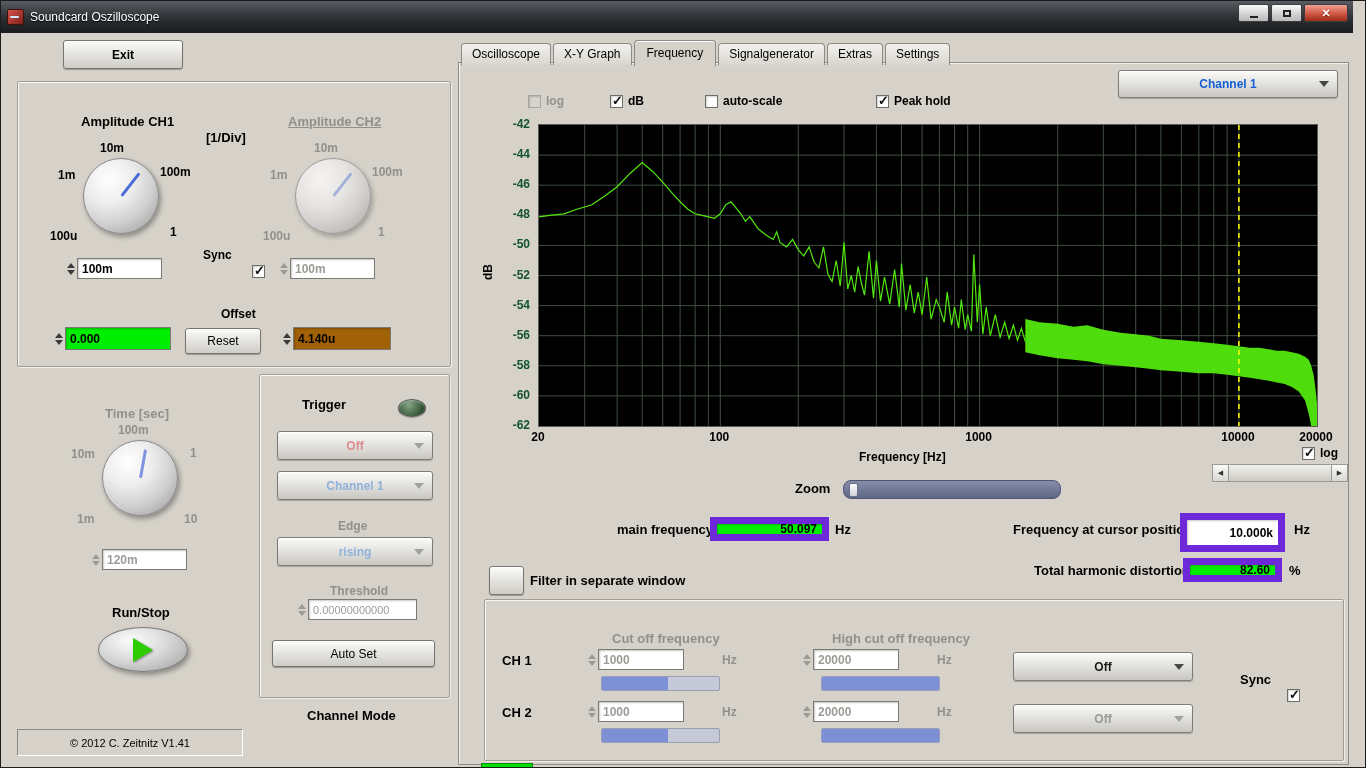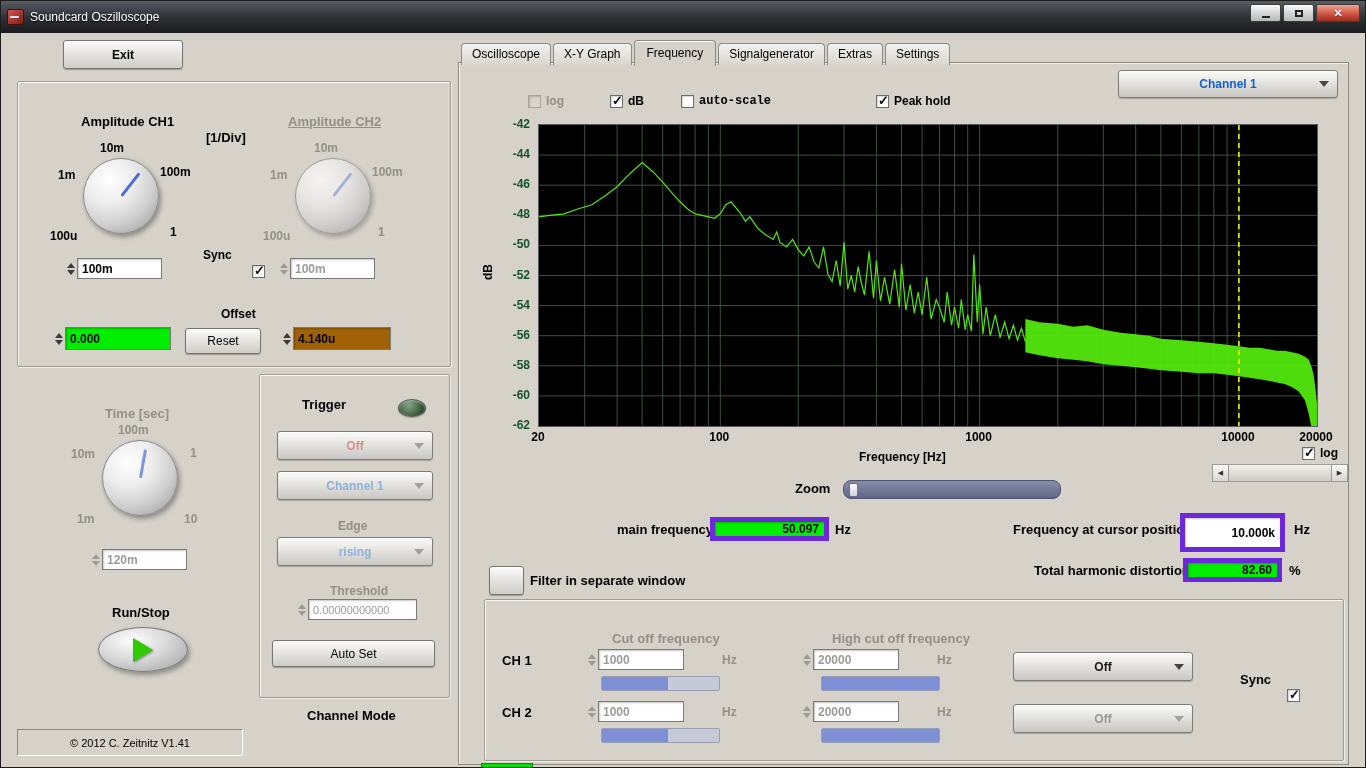--- a/index.html
+++ b/index.html
@@ -2,21 +2,21 @@
 <html><head>
 <meta charset="utf-8">
 <style>
   html,body{margin:0;padding:0;background:#6a6a6a;font-family:"Liberation Sans",sans-serif;}
   #app{position:relative;width:1366px;height:768px;background:#d6d2c9;overflow:hidden;border:1px solid #1c1c1c;box-sizing:border-box;}
   .abs{position:absolute;}
   .lbl{position:absolute;font-size:12px;font-weight:bold;color:#000;white-space:nowrap;}
   .lbl.gray{color:#919189;}
   .lbl.big{font-size:13px;}
   
-  .titlebar{position:absolute;left:0;top:0;right:0;height:22px;background:linear-gradient(#585d63,#2b2e32 55%,#1a1c1f);display:flex;align-items:center;padding:16px 6px;box-sizing:border-box;}
+  .titlebar{position:absolute;left:0;top:0;right:12px;height:22px;background:linear-gradient(#585d63,#2b2e32 55%,#1a1c1f);display:flex;align-items:center;padding:16px 6px;box-sizing:border-box;}
   .app-icon{width:15px;height:14px;border-radius:2px;background:linear-gradient(135deg,#d9534f,#7a1f16);border:1px solid #40110c;margin-right:6px;position:relative;}
   .app-icon::after{content:"";position:absolute;left:2px;top:6px;width:9px;height:2px;background:#cfe6ff;border-radius:1px;}
   .title-text{color:#fff;font-size:12px;text-shadow:0 1px 1px #000;}
   .win-btns{position:absolute;right:5px;top:3px;display:flex;gap:2px;}
   .wbtn{width:29px;height:16px;border:1px solid #3c3c3c;border-radius:2px;background:linear-gradient(#fbfbfb,#d6d6d6 50%,#b9b9b9);display:flex;align-items:center;justify-content:center;}
   .wbtn .min-glyph{width:8px;height:2px;background:#222;margin-top:7px;}
   .wbtn .max-glyph{width:8px;height:7px;border:2px solid #222;box-sizing:border-box;}
   .wbtn.close{width:42px;background:linear-gradient(#f0a193,#d35c4a 50%,#9e2b18);}
   .wbtn.close .x-glyph{color:#fff;font-size:11px;font-weight:bold;line-height:1;text-shadow:0 1px 1px #6d1404;}
   
@@ -35,21 +35,21 @@
   .spin{width:12px;display:flex;flex-direction:column;justify-content:center;align-items:center;gap:2px;}
   .spin i{display:block;width:0;height:0;border-left:4px solid transparent;border-right:4px solid transparent;}
   .spin .up{border-bottom:5px solid #3c3c3c;}
   .spin .dn{border-top:5px solid #3c3c3c;}
   .numfield{flex:1;background:#fff;border:1px solid #7b7b75;font-size:12px;font-weight:bold;color:#000;display:flex;align-items:center;padding:0 4px;box-shadow:inset 1px 1px 2px rgba(0,0,0,.22);overflow:hidden;white-space:nowrap;}
   .numfield.green{background:#00ef00;}
   .numfield.red{background:#a16207;}
   .numctl.disabled .numfield{color:#9c9c96;}
   .numctl.disabled .spin .up{border-bottom-color:#9c9c96;}
   .numctl.disabled .spin .dn{border-top-color:#9c9c96;}
-  .valfield{position:absolute;background:#fff;border:5px solid #6d28d9;font-size:12px;font-weight:bold;display:flex;align-items:center;box-shadow:inset 1px 1px 2px rgba(0,0,0,.22);padding:0 5px;box-sizing:border-box;}
+  .valfield{position:absolute;background:#fff;border:7px solid #6d28d9;font-size:12px;font-weight:bold;display:flex;align-items:center;box-shadow:inset 1px 1px 2px rgba(0,0,0,.22);padding:0 5px;box-sizing:border-box;}
   .valfield.right{justify-content:flex-end;}
   .valfield.green{background:#00ef00;}
   .dd{position:absolute;background:linear-gradient(#fbfbfa,#e2e1dd 50%,#c8c7c2);border:1px solid #7d7d77;border-radius:3px;display:flex;align-items:center;justify-content:center;box-shadow:0 1px 1px rgba(0,0,0,.22), inset 0 1px 0 #fff;}
   .dd-text{font-size:12px;font-weight:bold;}
   .dd-arrow{position:absolute;right:8px;top:50%;margin-top:-3px;width:0;height:0;border-left:5px solid transparent;border-right:5px solid transparent;border-top:6px solid #474747;}
   .dd.disabled .dd-arrow{border-top-color:#a3a39b;}
   .led{position:absolute;border-radius:50%;background:radial-gradient(circle at 38% 30%, #84a684, #2e4e2e 75%);border:1px solid #555;box-shadow:inset 0 1px 2px rgba(255,255,255,.45), 0 1px 1px rgba(0,0,0,.3);}
   
   .panel{position:absolute;border:1px solid #8b8b85;background:#d6d2c9;box-shadow:inset 1px 1px 0 rgba(255,255,255,.7);}
   .tabbar{position:absolute;display:flex;align-items:flex-end;gap:2px;z-index:3;}
@@ -228,21 +228,21 @@
   </div>
 
   <div class="cb disabled" style="left:487px;top:93px;">
     <span class="cbbox"></span>
     <span class="cb-lbl">log</span>
   </div>
   <div class="cb" style="left:569px;top:93px;">
     <span class="cbbox checked"></span>
     <span class="cb-lbl">dB</span>
   </div>
-  <div class="cb" style="left:640px;top:93px;font-family:Liberation Mono, monospace;">
+  <div class="cb" style="left:664px;top:93px;">
     <span class="cbbox"></span>
     <span class="cb-lbl">auto-scale</span>
   </div>
   <div class="cb" style="left:835px;top:93px;">
     <span class="cbbox checked"></span>
     <span class="cb-lbl">Peak hold</span>
   </div>
 
   <span class="lbl" style="left:479px;top:264px;transform:rotate(-90deg);">dB</span>
   <div id="ylabels" class="abs" style="left:493px;top:124px;width:40px;height:301px;">

